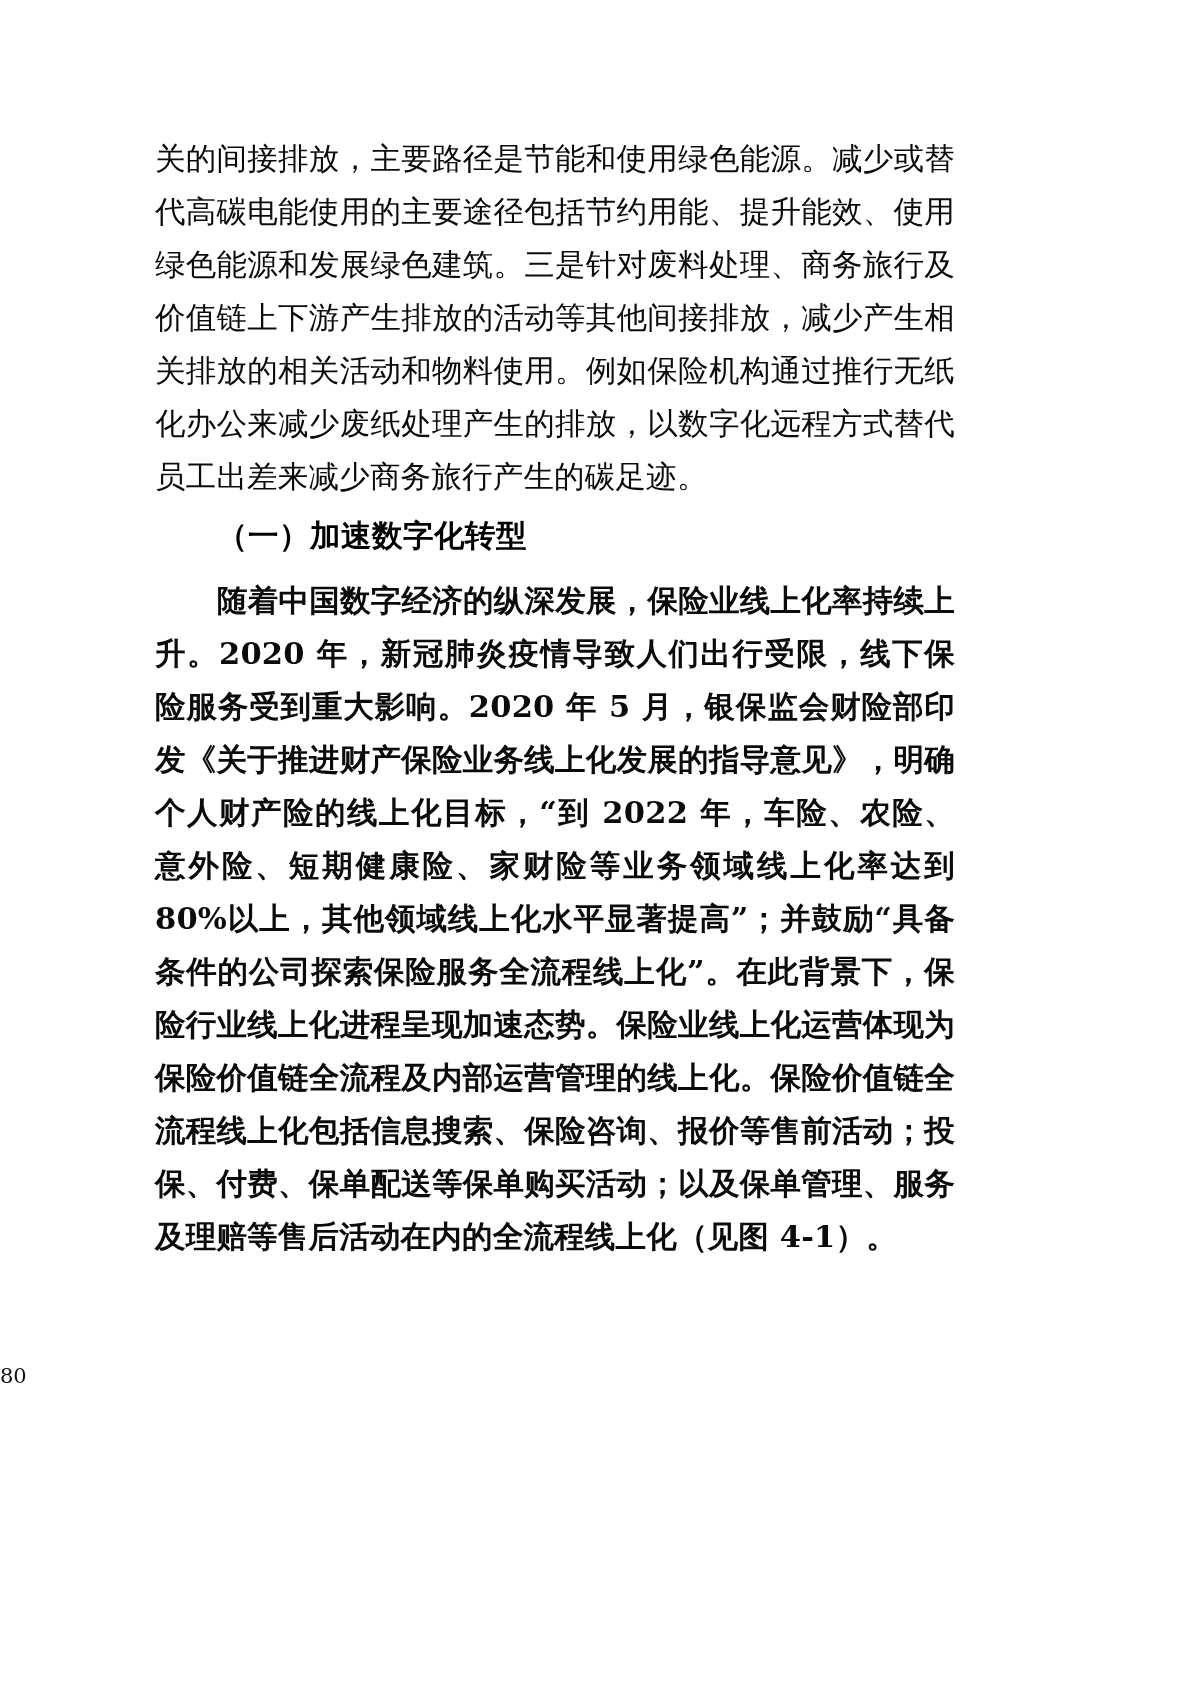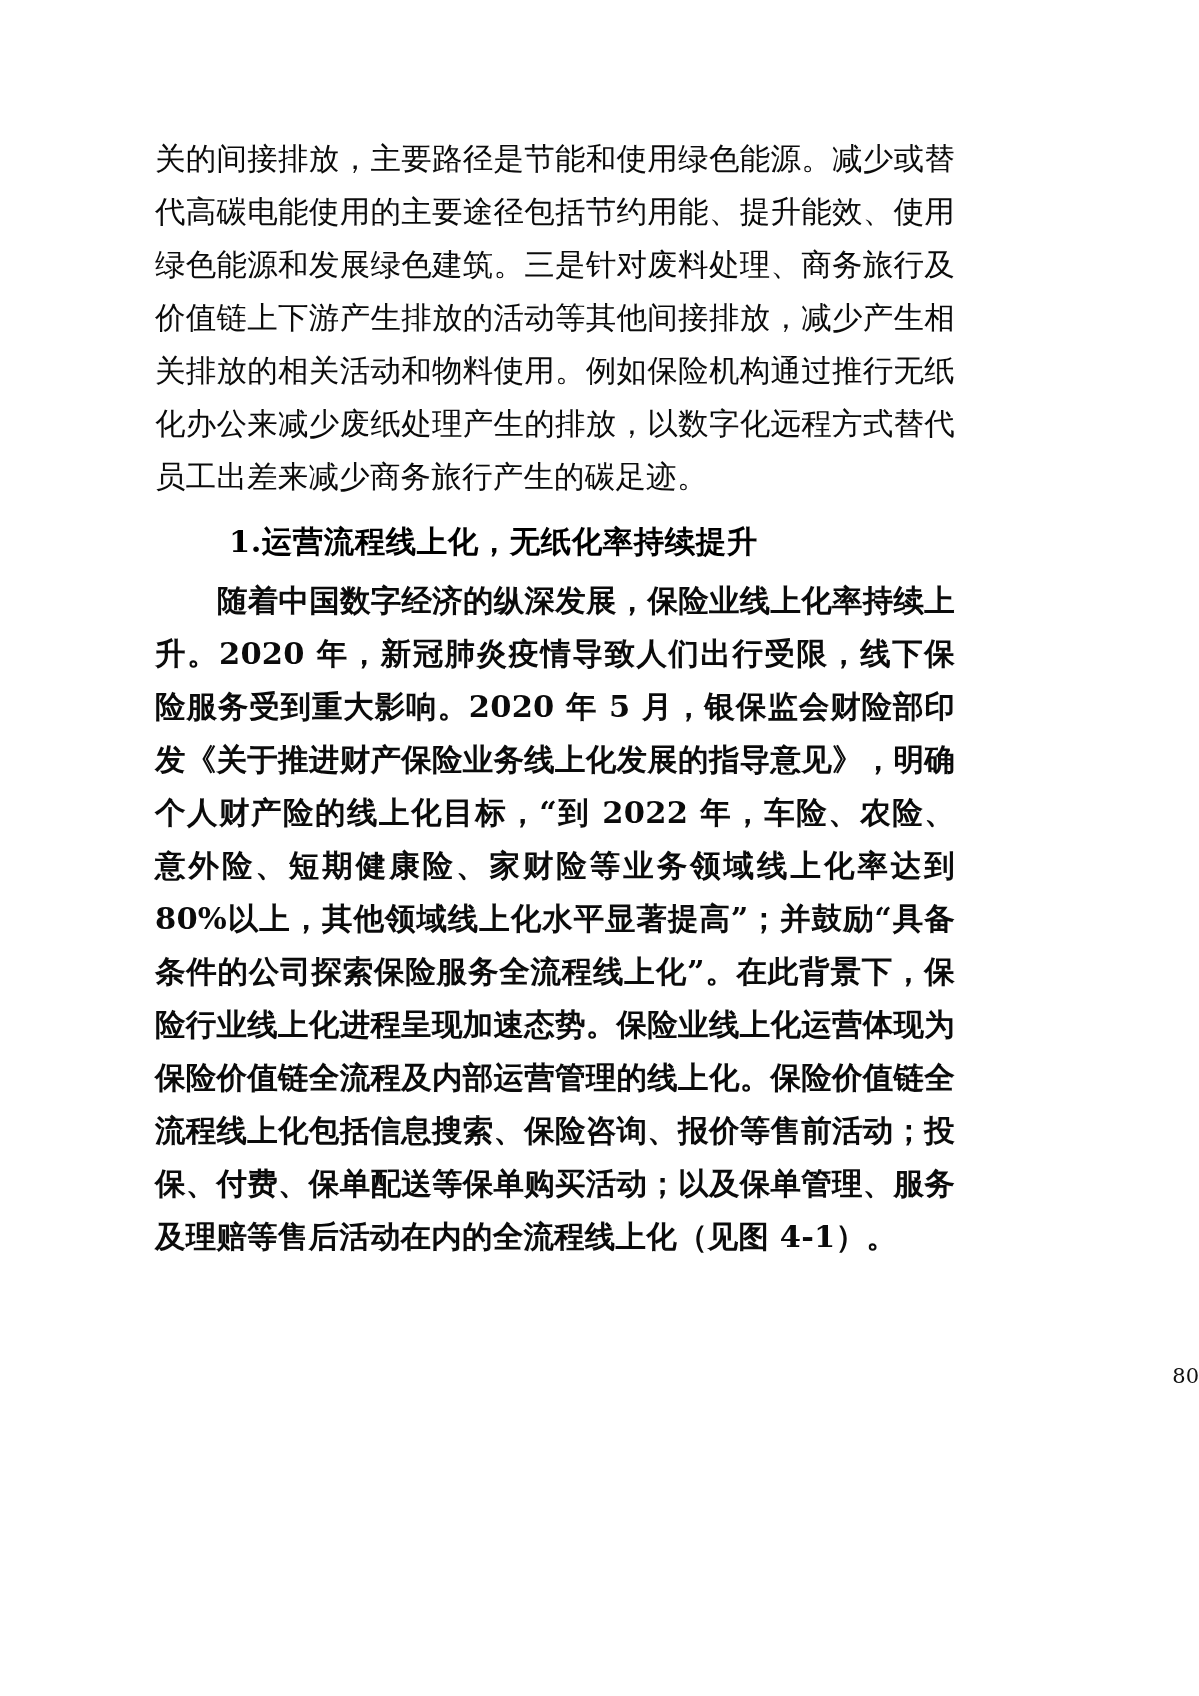--- a/index.html
+++ b/index.html
@@ -48,41 +48,41 @@
   }
   .heading.sub {
     text-indent: 74px;
   }
   .gap-sm { height: 6px; }
   .page-number {
     position: absolute;
     left: 0;
     right: 0;
     top: 1364px;
-    text-align: right;
+    text-align: left;
     font-size: 21px;
     font-family: "DejaVu Serif", "Liberation Serif", serif;
     color: #111;
   }
 </style>
 </head>
 <body>
 
 <div class="page">
 
   <div class="content">
 
     <p class="para">关的间接排放，主要路径是节能和使用绿色能源。减少或替代高碳电能使用的主要途径包括节约用能、提升能效、使用绿色能源和发展绿色建筑。三是针对废料处理、商务旅行及价值链上下游产生排放的活动等其他间接排放，减少产生相关排放的相关活动和物料使用。例如保险机构通过推行无纸化办公来减少废纸处理产生的排放，以数字化远程方式替代员工出差来减少商务旅行产生的碳足迹。</p>
 
     <div class="gap-sm"></div>
 
+    <h2 class="heading">（一）加速数字化转型</h2>
 
     <div class="gap-sm"></div>
 
-    <h3 class="heading sub">1.运营流程线上化，无纸化率持续提升</h3>
 
     <div class="gap-sm"></div>
 
     <p class="para indent">随着中国数字经济的纵深发展，保险业线上化率持续上升。2020 年，新冠肺炎疫情导致人们出行受限，线下保险服务受到重大影响。2020 年 5 月，银保监会财险部印发《关于推进财产保险业务线上化发展的指导意见》，明确个人财产险的线上化目标，“到 2022 年，车险、农险、意外险、短期健康险、家财险等业务领域线上化率达到 80%以上，其他领域线上化水平显著提高”；并鼓励“具备条件的公司探索保险服务全流程线上化”。在此背景下，保险行业线上化进程呈现加速态势。保险业线上化运营体现为保险价值链全流程及内部运营管理的线上化。保险价值链全流程线上化包括信息搜索、保险咨询、报价等售前活动；投保、付费、保单配送等保单购买活动；以及保单管理、服务及理赔等售后活动在内的全流程线上化（见图 4-1）。</p>
 
   </div>
 
   <div class="page-number">80</div>
 
 </div>

